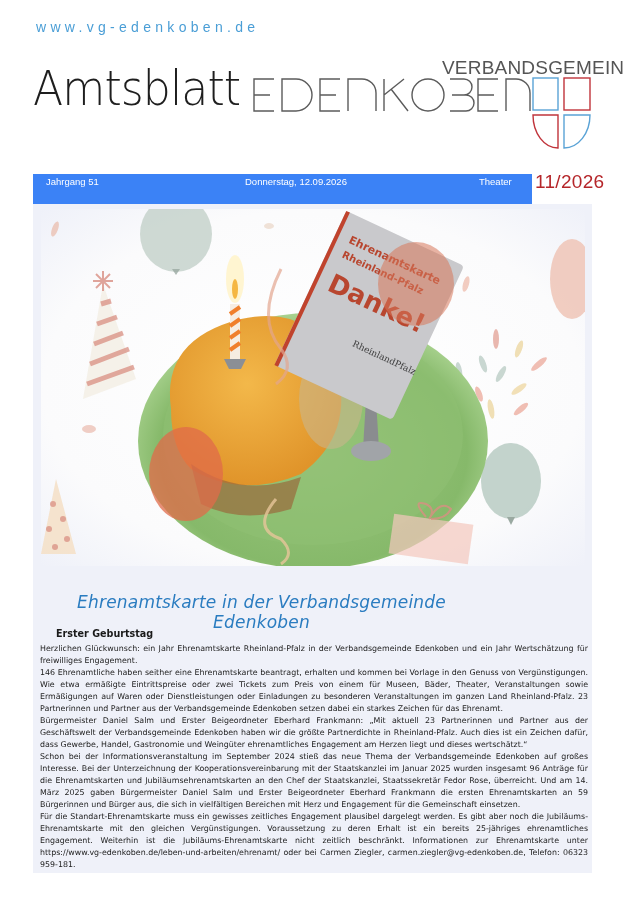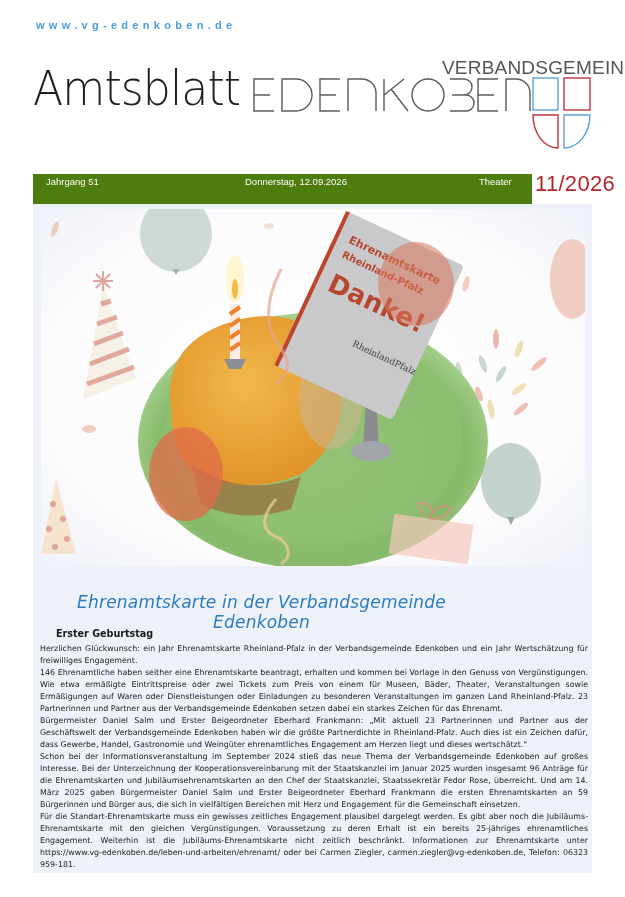--- a/index.html
+++ b/index.html
@@ -2,46 +2,45 @@
 <html><head>
 <meta charset="utf-8">
 <style>
   html, body { margin: 0; padding: 0; }
   body {
     width: 625px; height: 897px; background: #ffffff; position: relative; overflow: hidden;
     font-family: "DejaVu Sans", sans-serif; color: #1a1a1a;
   }
   .url {
     position: absolute; left: 36px; top: 19px;
-    font-family: "Liberation Sans", sans-serif; font-size: 11px; letter-spacing: 4.3px;
+    font-family: "Liberation Sans", sans-serif; font-size: 14px; letter-spacing: 4.3px;
     color: #4a9ed6;
-    font-weight: bold;
   }
   .masthead-title {
     position: absolute; left: 33px; top: 64px;
     font-family: "DejaVu Sans", sans-serif; font-weight: 200;
     font-size: 48px; letter-spacing: -1px; color: #1e1e1e; line-height: 1;
     transform: scaleX(0.92); transform-origin: left top;
   }
   .vg-label {
     position: absolute; left: 442px; top: 57px;
     font-family: "Liberation Sans", sans-serif; font-size: 19px; color: #555; letter-spacing: 0.2px;
   }
   .town-logo { position: absolute; left: 252px; top: 78px; }
   .shield { position: absolute; left: 532px; top: 77px; }
 
   .info-bar {
     position: absolute; left: 33px; top: 174px; width: 499px; height: 32px;
-    background: #4d7c0f; color: #ffffff;
+    background: #3b82f6; color: #ffffff;
     font-family: "Liberation Sans", sans-serif; font-size: 9.5px;
   }
   .info-bar span { position: absolute; top: 2px; }
   .issue-no {
     position: absolute; left: 535px; top: 171px;
-    font-family: "Liberation Sans", sans-serif; font-size: 22px; color: #b5262a; letter-spacing: 0.3px;
+    font-family: "Liberation Sans", sans-serif; font-size: 19px; color: #b5262a; letter-spacing: 0.3px;
   }
 
   .frame {
     position: absolute; left: 33px; top: 204px; width: 559px; height: 669px;
     background: #eff1f9;
   }
   .photo {
     position: absolute; left: 8px; top: 5px; width: 544px; height: 357px;
     background: radial-gradient(ellipse at 50% 50%, #ffffff 0%, #fbfbfc 70%, #eff1f9 100%);
     overflow: hidden;

